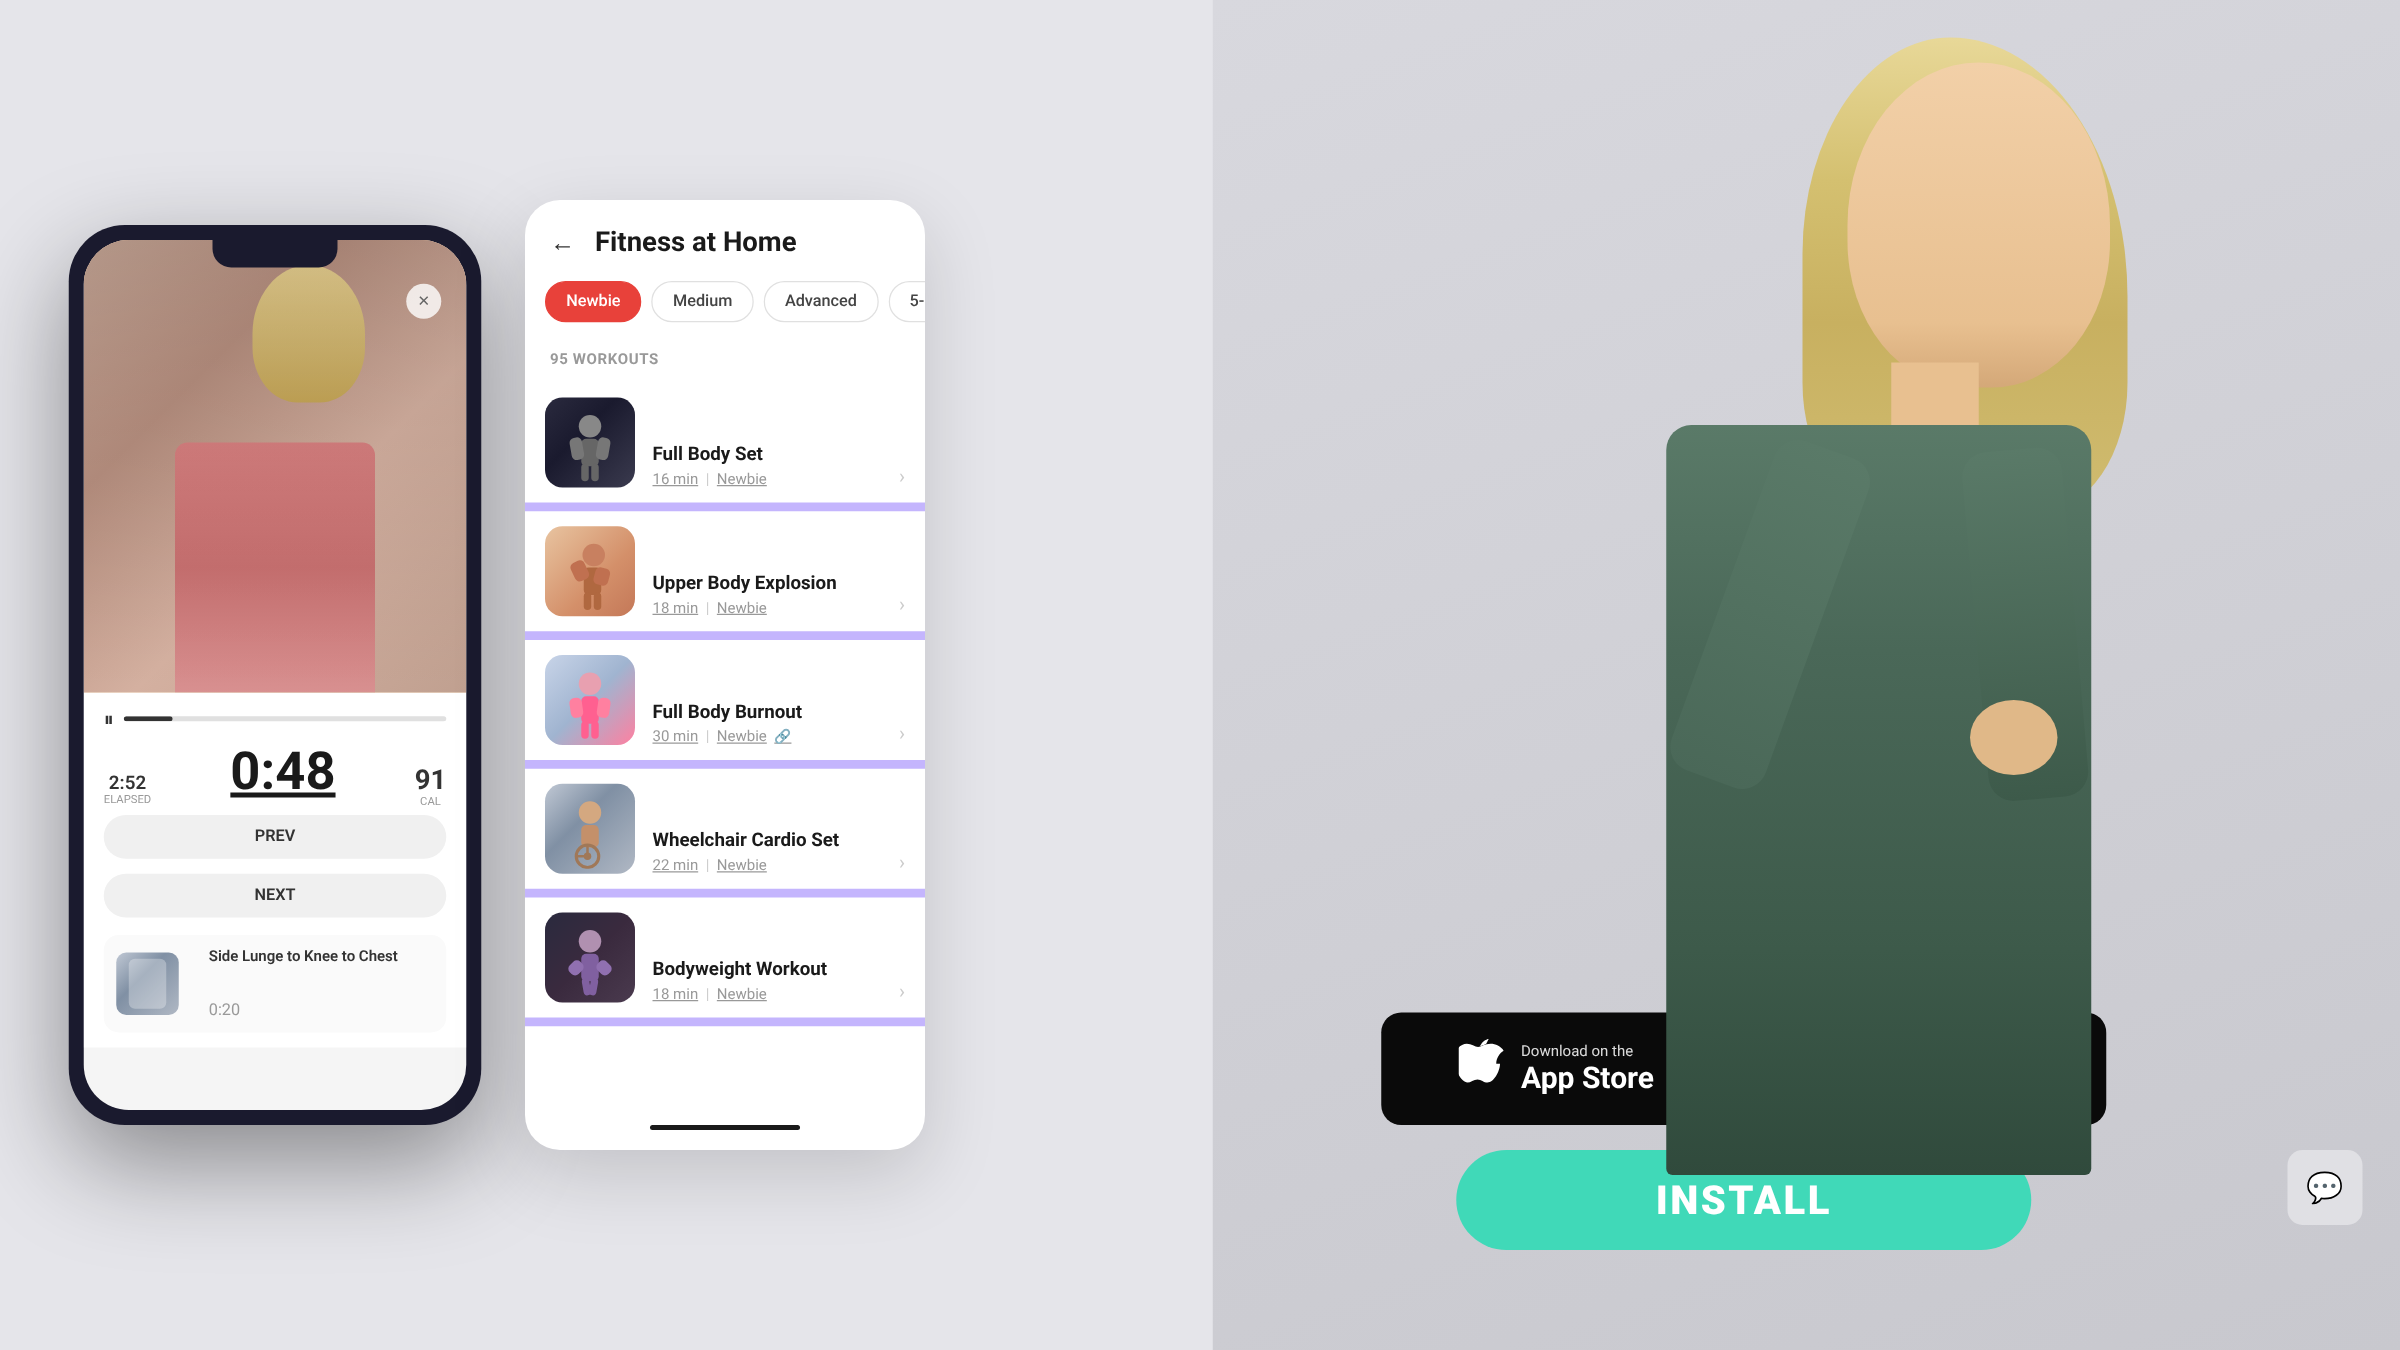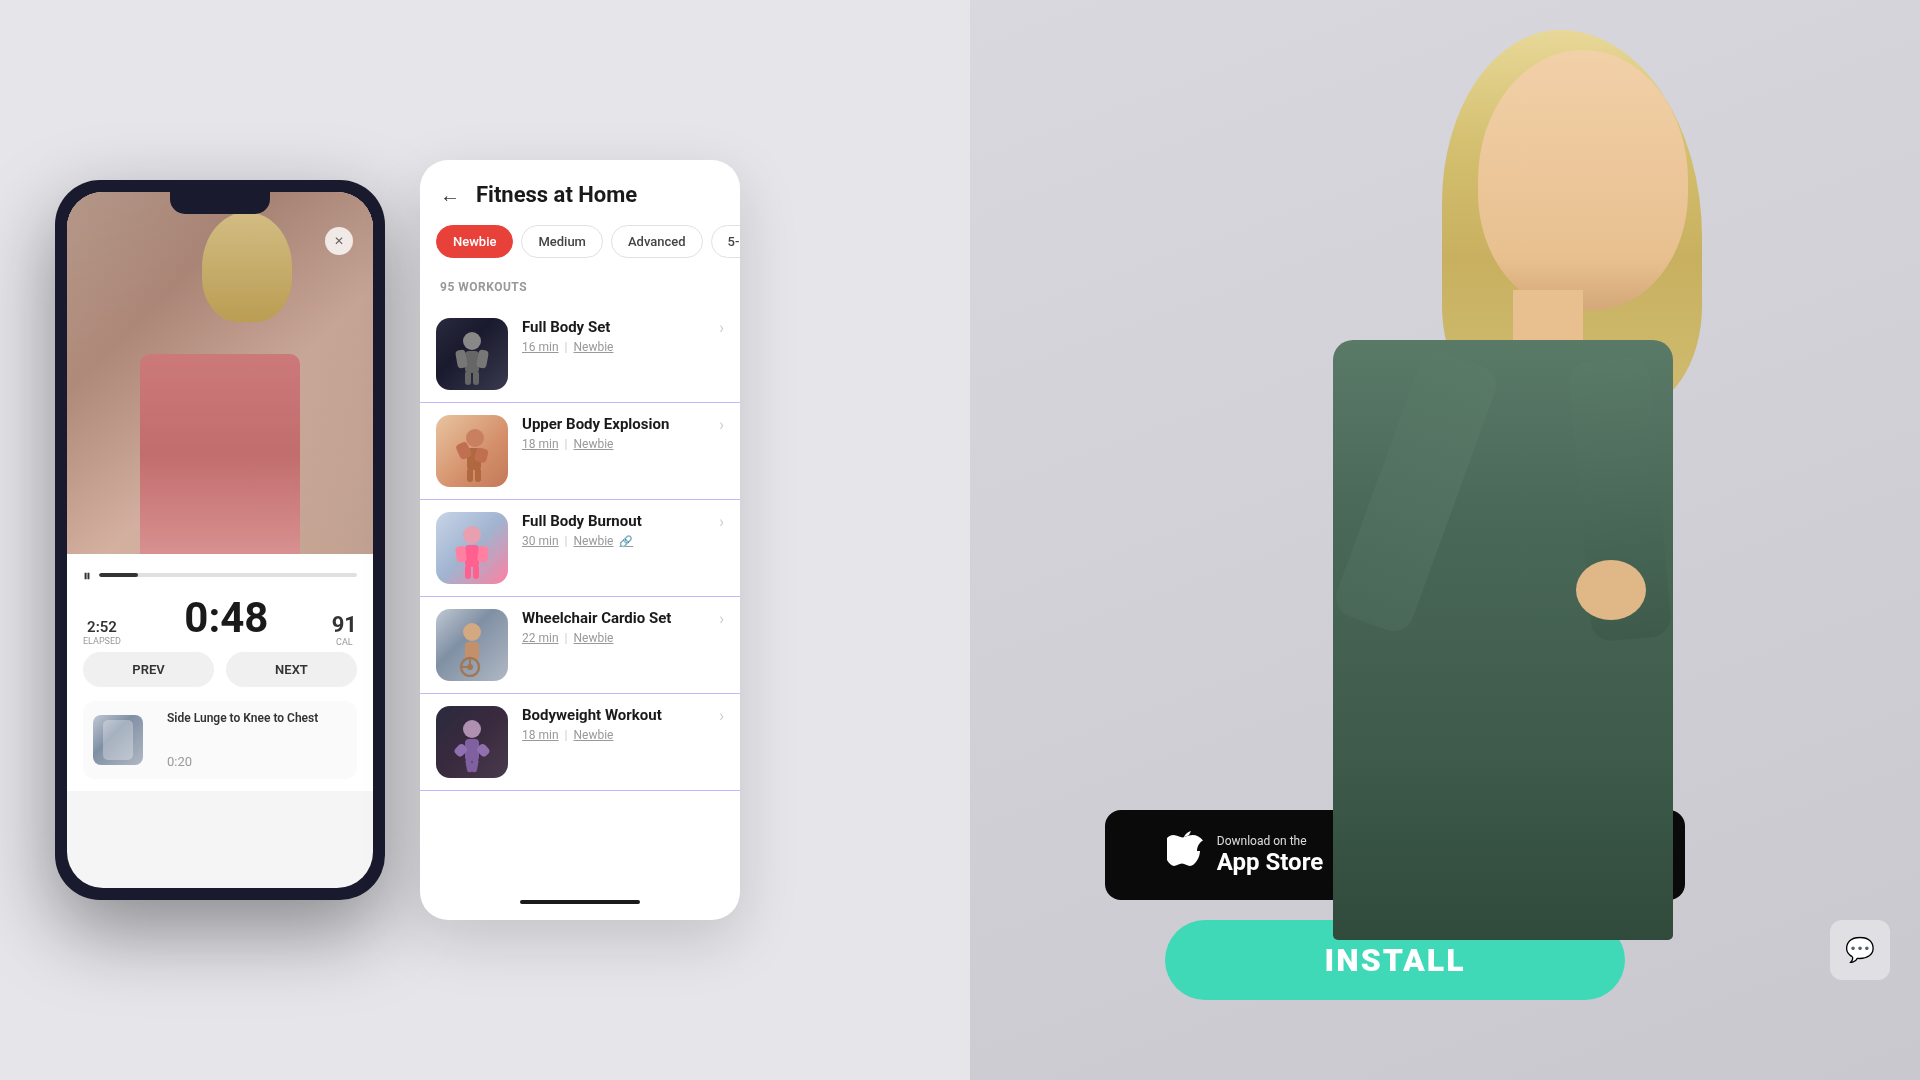--- a/index.html
+++ b/index.html
@@ -145,20 +145,21 @@
     .phone-elapsed-label {
       font-size: 9px;
       color: #999;
       text-align: center;
     }
 
     .phone-main-timer {
       font-size: 42px;
       font-weight: 700;
       color: #1a1a1a;
+      text-decoration: underline;
     }
 
     .phone-cal {
       text-align: center;
     }
 
     .phone-cal-num {
       font-size: 22px;
       font-weight: 700;
       color: #333;
@@ -166,20 +167,21 @@
 
     .phone-cal-label {
       font-size: 9px;
       color: #999;
     }
 
     .phone-btn-row {
       display: flex;
       gap: 12px;
       margin-bottom: 14px;
+      flex-direction: column;
     }
 
     .phone-btn {
       flex: 1;
       padding: 10px;
       background: #f0f0f0;
       border-radius: 25px;
       text-align: center;
       font-size: 13px;
       font-weight: 600;
@@ -293,23 +295,23 @@
     .workout-list {
       flex: 1;
       overflow-y: auto;
       scrollbar-width: none;
     }
 
     .workout-list::-webkit-scrollbar { display: none; }
 
     .workout-item {
       display: flex;
-      align-items: flex-start;
+      align-items: flex-end;
       padding: 12px 16px;
-      border-bottom: 1px solid #c4b5fd;
+      border-bottom: 7px solid #c4b5fd;
       cursor: pointer;
     }
 
     .workout-thumb {
       width: 72px;
       height: 72px;
       border-radius: 14px;
       overflow: hidden;
       flex-shrink: 0;
       margin-right: 14px;

